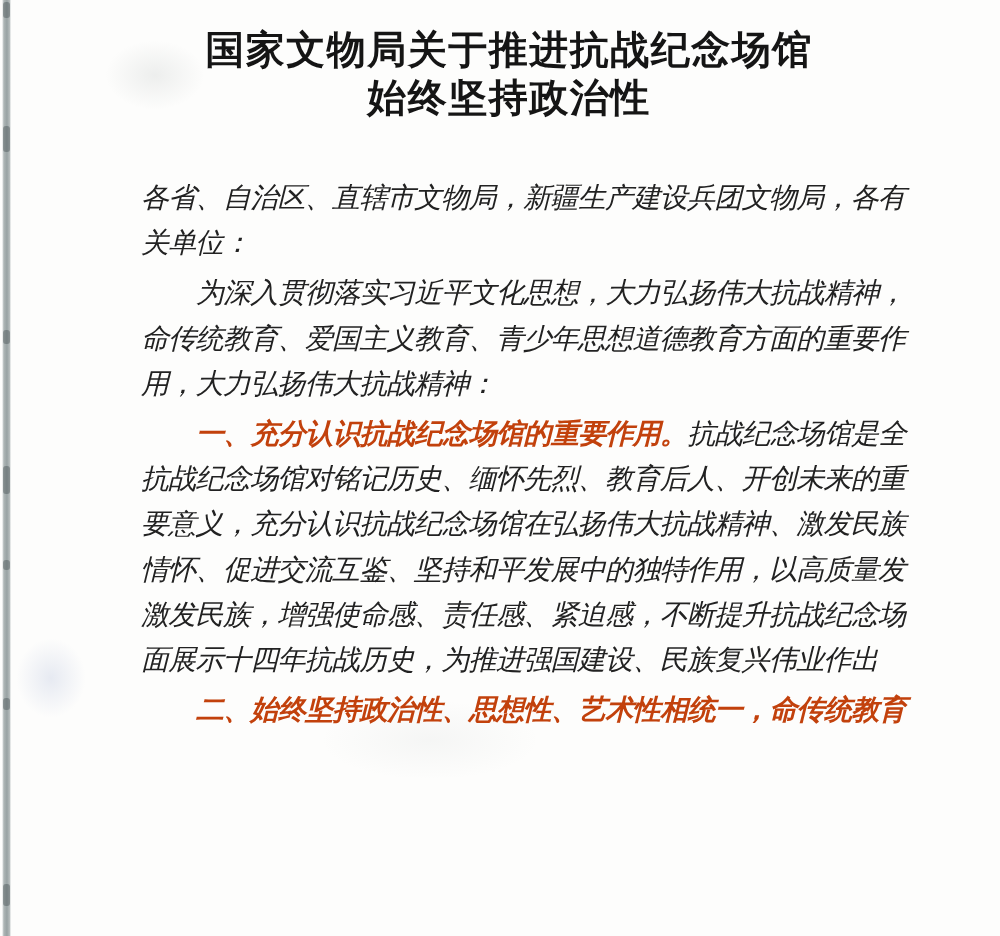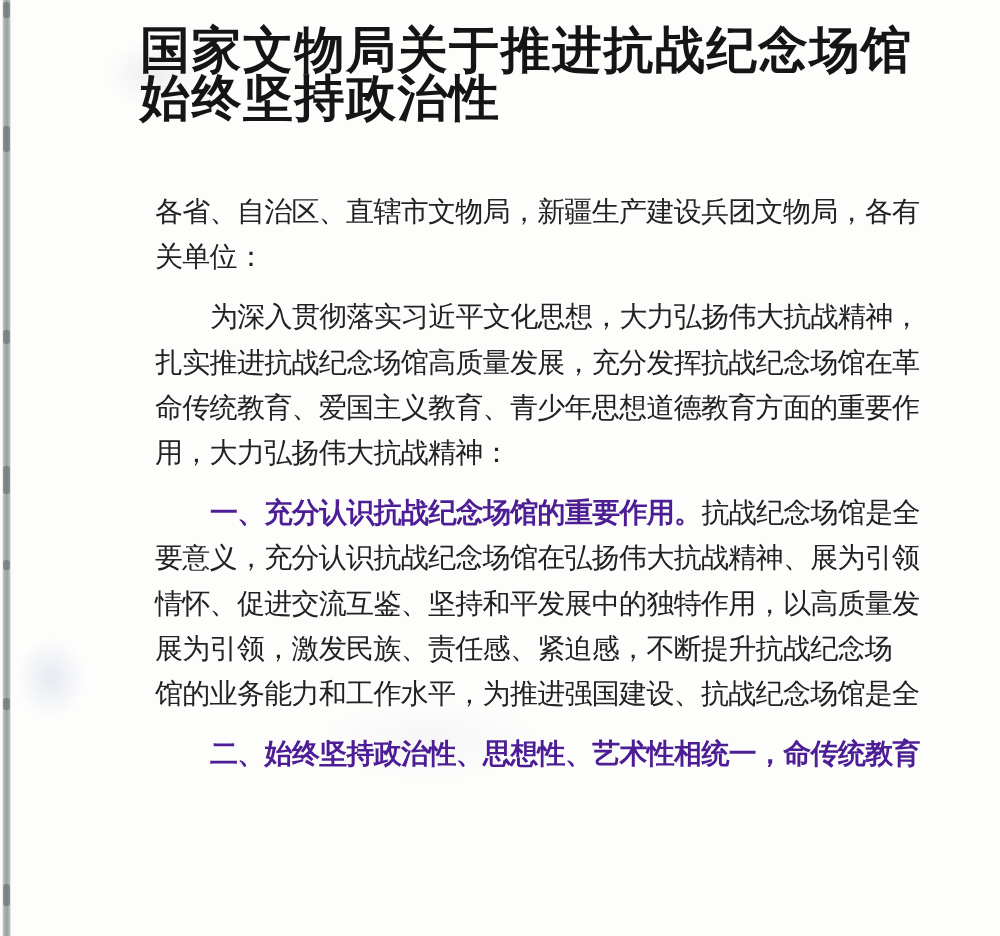--- a/index.html
+++ b/index.html
@@ -48,48 +48,48 @@
     background: radial-gradient(ellipse at center, rgba(120,130,130,0.12), rgba(120,130,130,0) 70%);
   }
   .smudge.gray2 {
     left: 320px; top: 700px; width: 220px; height: 80px;
     background: radial-gradient(ellipse at center, rgba(140,150,150,0.07), rgba(140,150,150,0) 70%);
   }
 
   .title-block {
     position: absolute;
     left: 140px; right: 122px; top: 26px;
-    text-align: left;
-    font-size: 50px;
+    text-align: center;
+    font-size: 39px;
     line-height: 48px;
     font-weight: bold;
     letter-spacing: 1.5px;
     color: #151515;
     white-space: nowrap;
   }
 
   .content {
     position: absolute;
     left: 140px; right: 0; top: 174px;
     font-size: 28px;
     line-height: 45.2px;
     letter-spacing: -0.7px;
     color: #222222;
   }
-  .para { margin: 15px; padding: 0; }
+  .para { margin: 1px; padding: 0; font-style: italic; }
   .para + .para { margin-top: 5px; }
   .tline {
     white-space: nowrap;
     height: 45.2px;
   }
   .tline.indent { text-indent: 55px; }
   .bold-lead {
     font-weight: bold;
     font-family: "Liberation Sans", sans-serif;
-    color: #4c1d95;
+    color: #c2410c;
   }
 </style>
 </head>
 <body>
 
 <div class="page">
 
   <div class="scan-strip">
     <div class="strip-dash" style="top:2px; height:16px;"></div>
     <div class="strip-dash" style="top:126px; height:26px;"></div>
@@ -111,31 +111,31 @@
 
   <div class="content">
 
     <div class="para">
       <div class="tline">各省、自治区、直辖市文物局，新疆生产建设兵团文物局，各有</div>
       <div class="tline">关单位：</div>
     </div>
 
     <div class="para">
       <div class="tline indent">为深入贯彻落实习近平文化思想，大力弘扬伟大抗战精神，</div>
-      <div class="tline">扎实推进抗战纪念场馆高质量发展，充分发挥抗战纪念场馆在革</div>
       <div class="tline">命传统教育、爱国主义教育、青少年思想道德教育方面的重要作</div>
       <div class="tline">用，大力弘扬伟大抗战精神：</div>
     </div>
 
     <div class="para">
       <div class="tline indent"><span class="bold-lead">一、充分认识抗战纪念场馆的重要作用。</span><span>抗战纪念场馆是全</span></div>
-      <div class="tline">要意义，充分认识抗战纪念场馆在弘扬伟大抗战精神、展为引领</div>
+      <div class="tline">抗战纪念场馆对铭记历史、缅怀先烈、教育后人、开创未来的重</div>
+      <div class="tline">要意义，充分认识抗战纪念场馆在弘扬伟大抗战精神、激发民族</div>
       <div class="tline">情怀、促进交流互鉴、坚持和平发展中的独特作用，以高质量发</div>
-      <div class="tline">展为引领，激发民族、责任感、紧迫感，不断提升抗战纪念场</div>
-      <div class="tline">馆的业务能力和工作水平，为推进强国建设、抗战纪念场馆是全</div>
+      <div class="tline">激发民族，增强使命感、责任感、紧迫感，不断提升抗战纪念场</div>
+      <div class="tline">面展示十四年抗战历史，为推进强国建设、民族复兴伟业作出</div>
     </div>
 
     <div class="para">
       <div class="tline indent"><span class="bold-lead">二、始终坚持政治性、思想性、艺术性相统一，命传统教育</span></div>
     </div>
 
   </div>
 
 </div>
 

